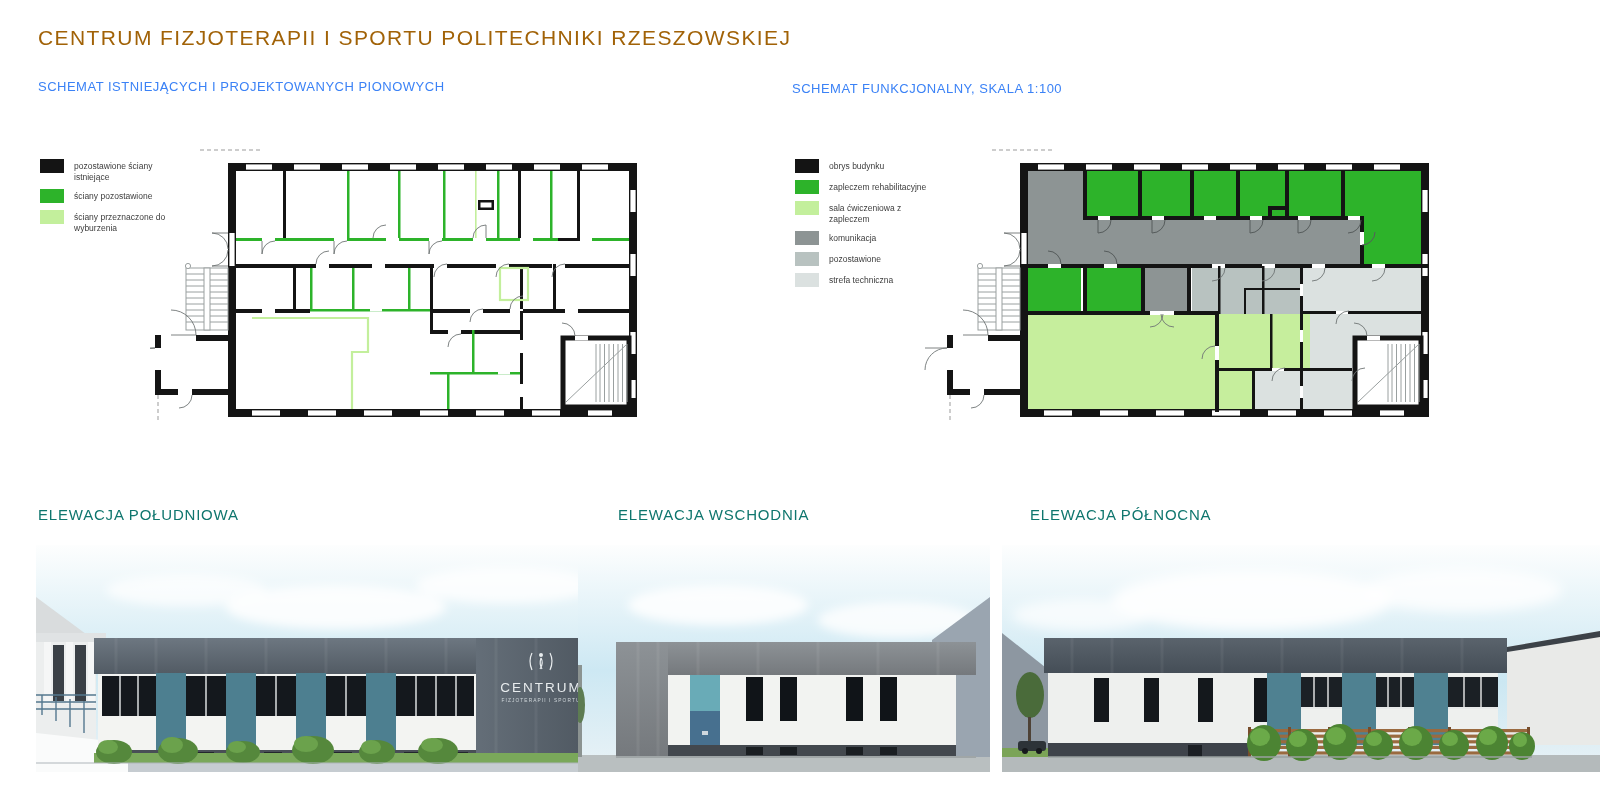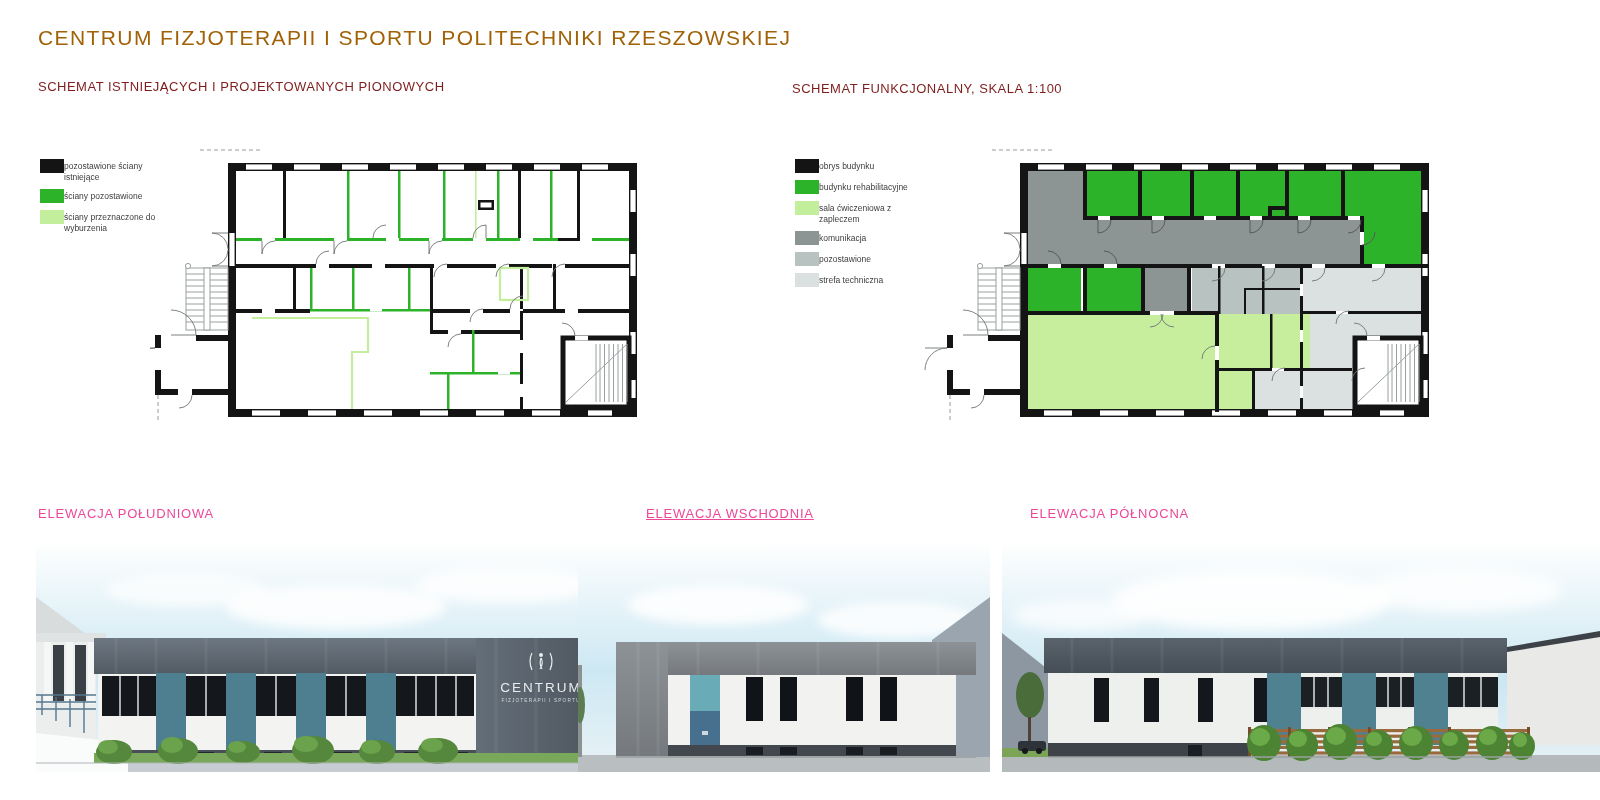--- a/index.html
+++ b/index.html
@@ -1,31 +1,31 @@
 <!DOCTYPE html>
 <html><head>
 <meta charset="utf-8">
 <style>
   html,body{margin:0;padding:0;background:#fff;}
   .board{position:relative;width:1600px;height:800px;background:#ffffff;overflow:hidden;
          font-family:"Liberation Sans",sans-serif;color:#2b2b2b;}
   .title{position:absolute;left:38px;top:26px;font-size:21px;font-weight:300;
          letter-spacing:1.4px;color:#a16207;}
   .subtitle{position:absolute;font-size:13px;font-weight:400;letter-spacing:.5px;
-            line-height:1.32;color:#7f1d1d;}
+            line-height:1.32;color:#3b82f6;}
   .sub-left{left:38px;top:78px;width:430px;}
   .sub-right{left:792px;top:80px;width:420px;}
   .legend{position:absolute;display:flex;flex-direction:column;gap:7px;}
   .legend-left{left:40px;top:159px;width:150px;}
   .legend-right{left:795px;top:159px;width:160px;}
-  .legend-row{display:flex;align-items:flex-start;}
+  .legend-row{display:flex;align-items:flex-start;gap:10px;}
   .swatch{width:24px;height:14px;flex:0 0 auto;}
   .legend-label{font-size:8.5px;color:#3d3d3d;line-height:1.25;padding-top:2px;width:110px;}
-  .elev-label{position:absolute;top:506px;font-size:13px;letter-spacing:.8px;color:#ec4899;}
-  .el-south{left:38px;} .el-east{left:646px;text-decoration:underline;} .el-north{left:1030px;}
+  .elev-label{position:absolute;top:506px;font-size:15px;letter-spacing:.8px;color:#0f766e;}
+  .el-south{left:38px;} .el-east{left:618px;} .el-north{left:1030px;}
   .plan{position:absolute;top:130px;}
   .plan-left{left:150px;} .plan-right{left:920px;}
   .render{position:absolute;top:545px;height:227px;overflow:hidden;}
   .r-south{left:0;width:654px;margin-left:36px;} .r-east{left:578px;width:412px;} .r-north{left:1002px;width:598px;}
   
   .k{fill:#141414;} .w{fill:#ffffff;} .g{fill:#2db32a;} .lg{fill:#c3ef9c;}
   .lgw{fill:none;stroke:#c3ef9c;stroke-width:2.2;}
   .arc{fill:none;stroke:#6f7575;stroke-width:.9;}
   .arcd{fill:none;stroke:#565c5c;stroke-width:1;}
   .st{stroke:#9aa0a0;fill:none;stroke-width:1;}
@@ -59,21 +59,21 @@
     </div>
   </div>
 
   <div class="legend legend-right">
     <div class="legend-row">
       <div class="swatch" style="background: rgb(20, 20, 20);"></div>
       <div class="legend-label">obrys budynku</div>
     </div>
     <div class="legend-row">
       <div class="swatch" style="background: rgb(45, 179, 42);"></div>
-      <div class="legend-label">budynku rehabilitacyjne</div>
+      <div class="legend-label">zapleczem rehabilitacyjne</div>
     </div>
     <div class="legend-row">
       <div class="swatch" style="background: rgb(195, 239, 156);"></div>
       <div class="legend-label">sala ćwiczeniowa z zapleczem</div>
     </div>
     <div class="legend-row">
       <div class="swatch" style="background: rgb(141, 148, 148);"></div>
       <div class="legend-label">komunikacja</div>
     </div>
     <div class="legend-row">

